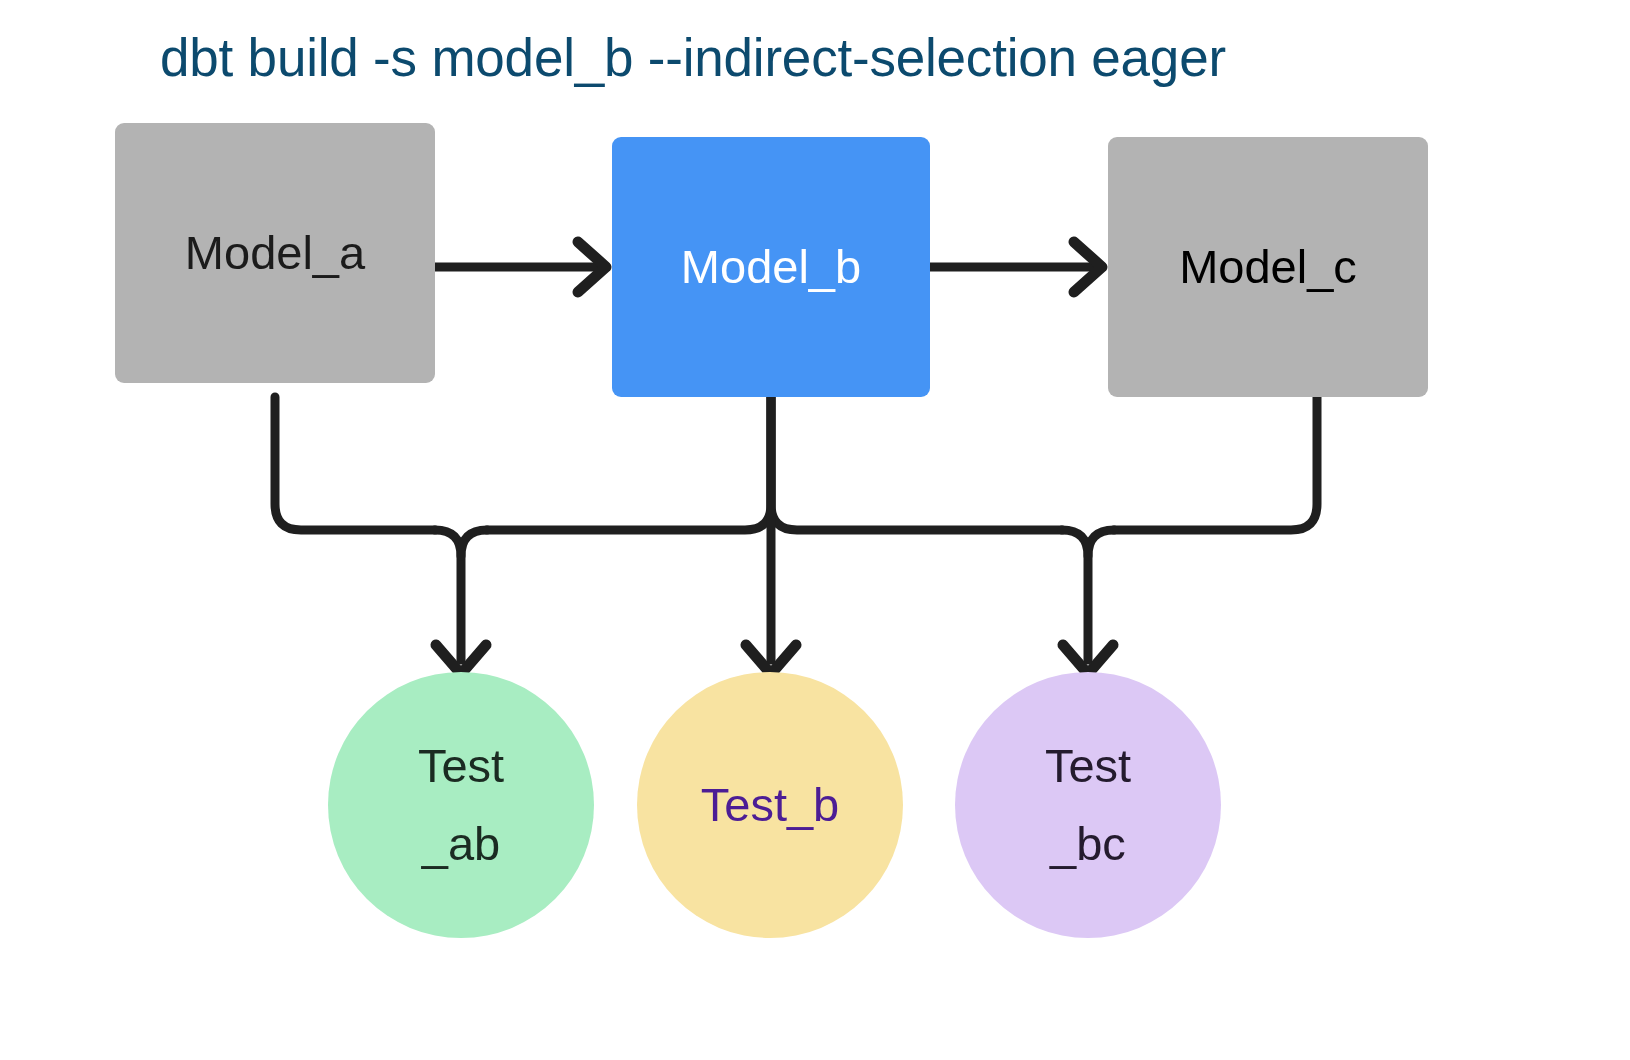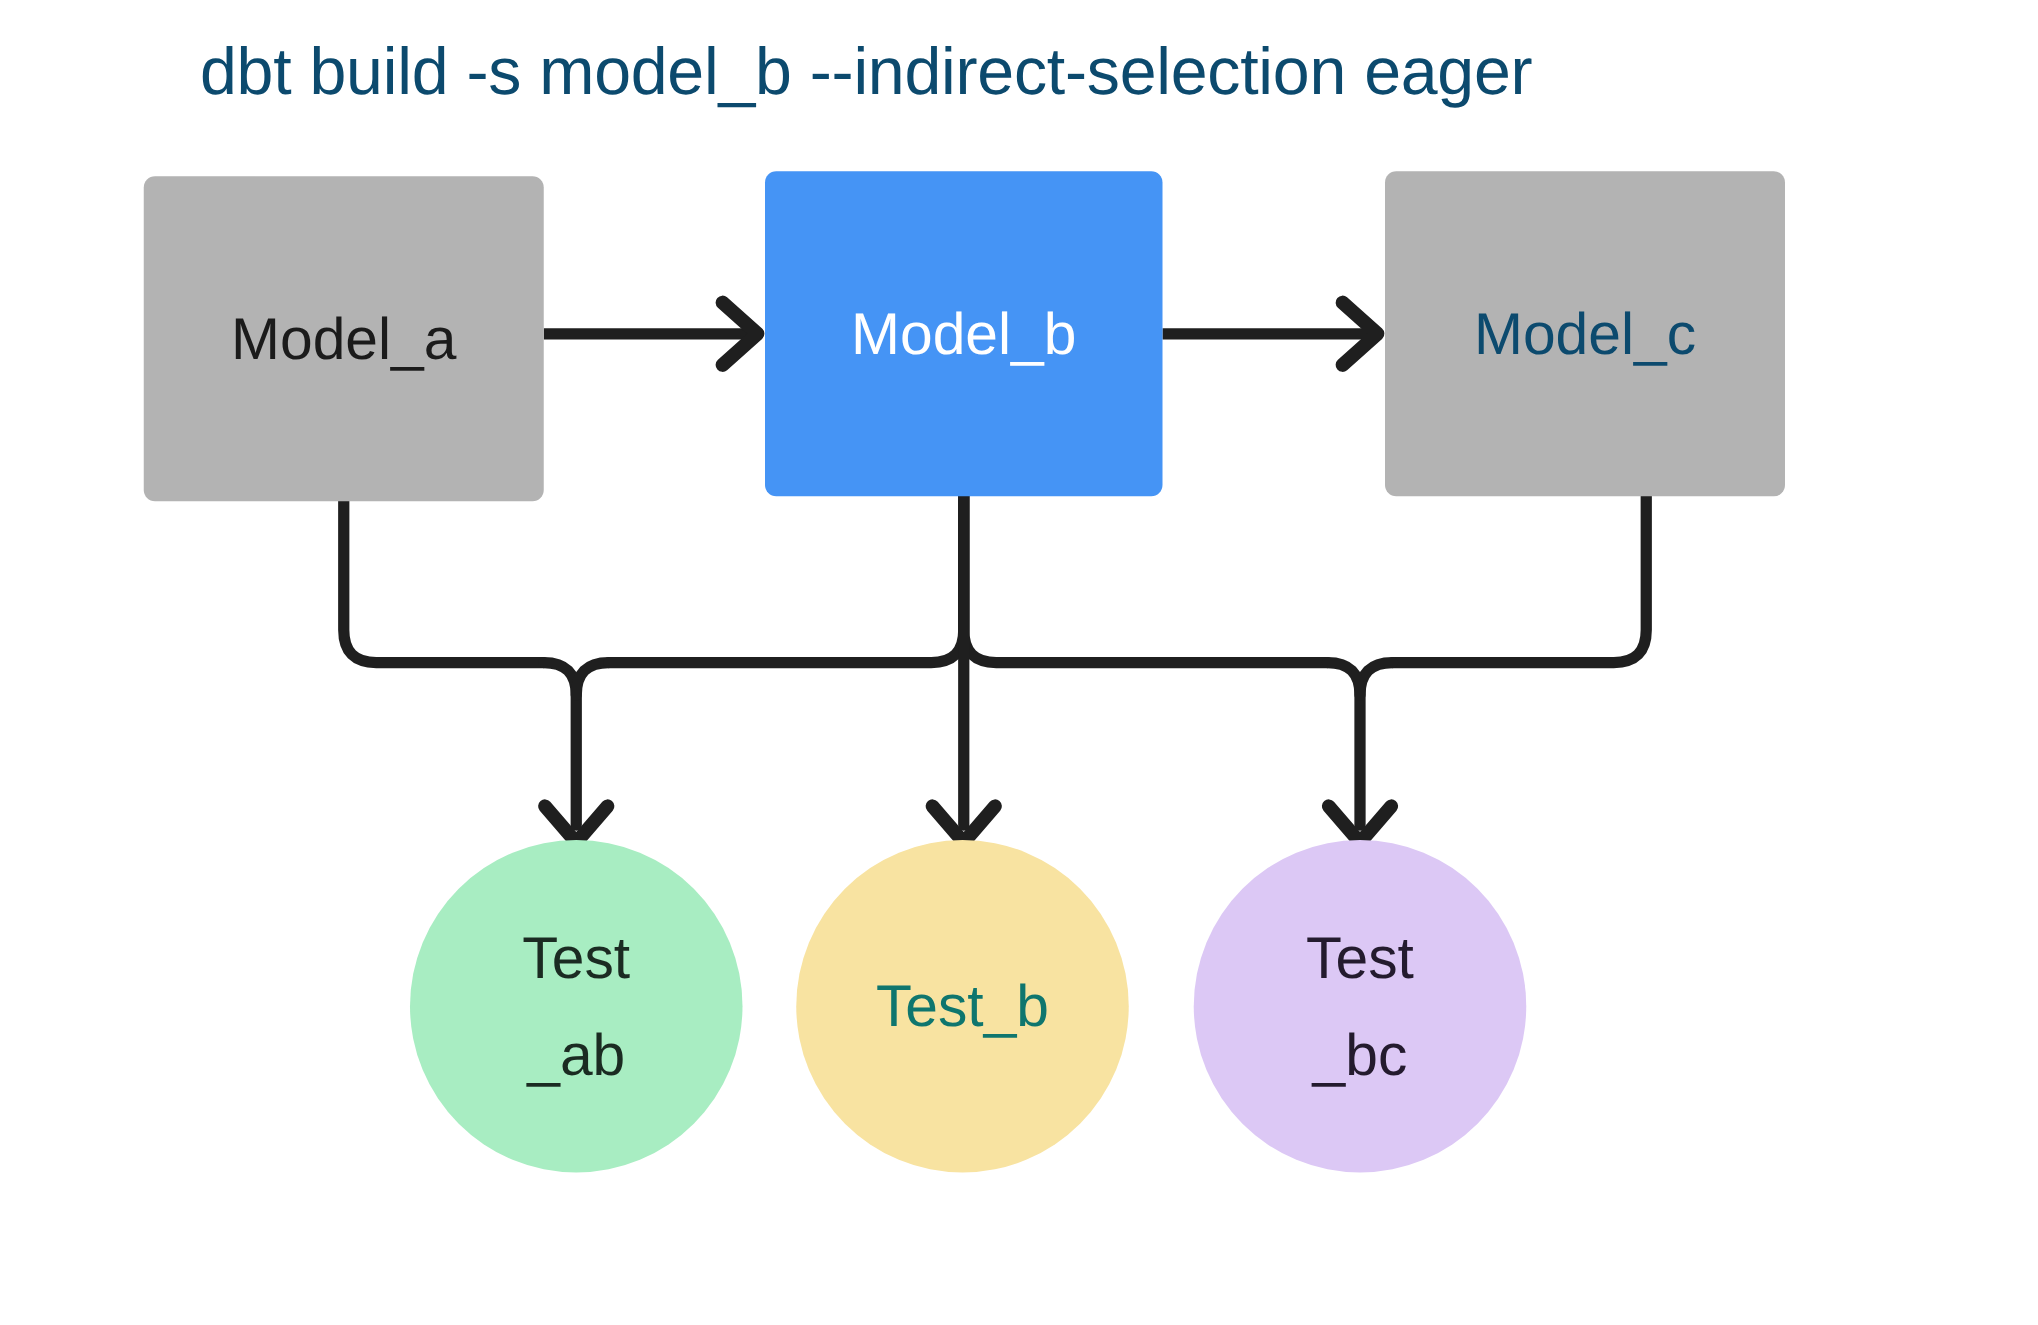--- a/index.html
+++ b/index.html
@@ -111,39 +111,39 @@
     </g>
 
     <g>
       <path d="M 1114 530 Q 1088 530 1088 556 L 1088 660" fill="none" stroke="#1f1f1f" stroke-width="9" stroke-linecap="round" stroke-linejoin="round"></path>
       <path d="M 1062 530 Q 1088 530 1088 556" fill="none" stroke="#1f1f1f" stroke-width="9" stroke-linecap="round" stroke-linejoin="round"></path>
       <path d="M 1063 645 L 1088 674 L 1113 645" fill="none" stroke="#1f1f1f" stroke-width="11" stroke-linecap="round" stroke-linejoin="round"></path>
     </g>
 
   </svg>
 
-  <div class="node-box" style="left:115px; top:141px; width:320px; height:260px; background:#b3b3b3;">
+  <div class="node-box" style="left:115px; top:123px; width:320px; height:260px; background:#b3b3b3;">
     <span class="node-label" style="color:#1b1b1b;">Model_a</span>
   </div>
 
   <div class="node-box" style="left:612px; top:137px; width:318px; height:260px; background:#4594f5;">
     <span class="node-label" style="color:#ffffff;">Model_b</span>
   </div>
 
   <div class="node-box" style="left:1108px; top:137px; width:320px; height:260px; background:#b3b3b3;">
-    <span class="node-label" style="color:#0c4a6e;">Model_c</span>
+    <span class="node-label" style="color:#000000;">Model_c</span>
   </div>
 
   <div class="node-circle" style="left:328px; top:672px; width:266px; height:266px; background:#a8edc2;">
     <span class="node-label" style="color:#1b2b22;">Test
 _ab</span>
   </div>
 
   <div class="node-circle" style="left:637px; top:672px; width:266px; height:266px; background:#f8e3a1;">
-    <span class="node-label" style="color:#0f766e;">Test_b</span>
+    <span class="node-label" style="color:#4c1d95;">Test_b</span>
   </div>
 
   <div class="node-circle" style="left:955px; top:672px; width:266px; height:266px; background:#dcc8f5;">
     <span class="node-label" style="color:#241b2e;">Test
 _bc</span>
   </div>
 
 </div>
 
 </body></html>

